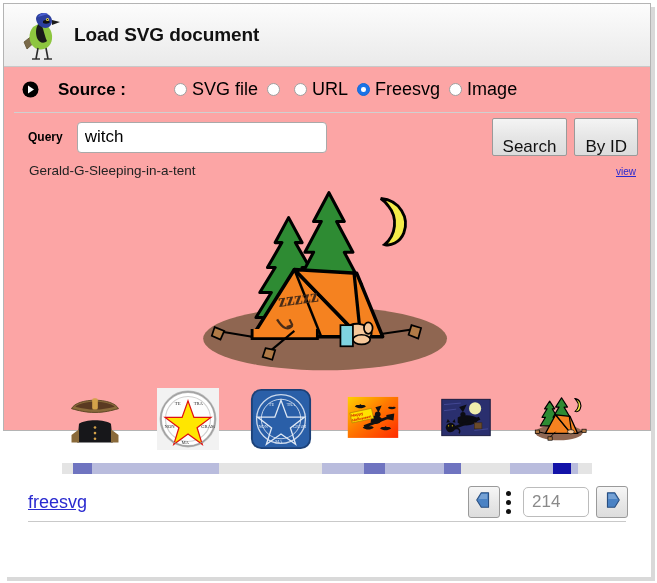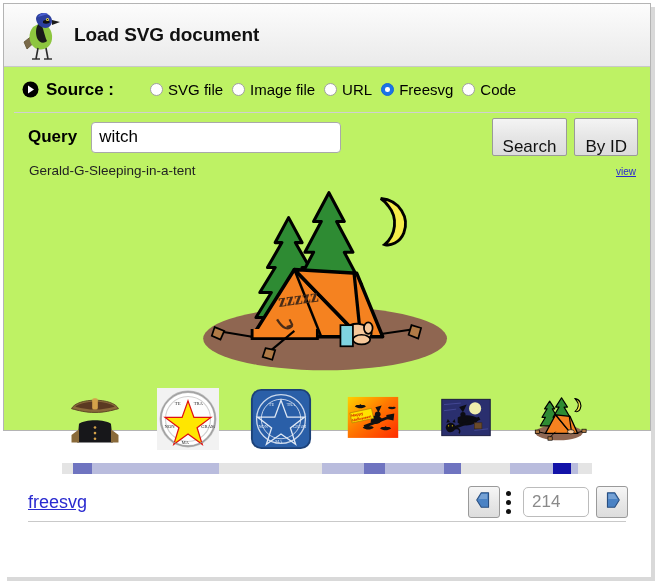--- a/index.html
+++ b/index.html
@@ -18,21 +18,21 @@
   }
   
   .window {
     position: absolute;
     left: 3px;
     top: 3px;
     width: 648px;
     height: 428px;
     box-sizing: border-box;
     border: 1px solid #b4b4b4;
-    background: #bef264;
+    background: #fca5a5;
   }
   .shadow-r {
     position: absolute;
     left: 651px; top: 7px;
     width: 4px; height: 572px;
     background: #d9d9d9;
   }
   .shadow-b {
     position: absolute;
     left: 7px; top: 577px;
@@ -61,20 +61,21 @@
     letter-spacing: -0.1px;
   }
   
   .source-row {
     position: relative;
     height: 45px;
     display: flex;
     align-items: center;
     padding-left: 18px;
     box-sizing: border-box;
+    gap: 12px;
   }
   .bullet-icon {
     width: 17px; height: 17px;
     flex: 0 0 auto;
     margin-right: 7px;
   }
   .source-label {
     font-size: 17px;
     font-weight: bold;
     color: #000;
@@ -108,39 +109,39 @@
   }
   .radio-item.checked .radio-dot::after {
     content: "";
     position: absolute;
     left: 3.2px; top: 3.2px;
     width: 4.6px; height: 4.6px;
     border-radius: 50%;
     background: #ffffff;
   }
   .radio-label {
-    font-size: 15px;
+    font-size: 18px;
     color: #000;
     white-space: nowrap;
   }
   .hrule {
     height: 1px;
     background: #d0d0d0;
     margin: 0 10px;
   }
   
   .query-row {
     display: flex;
     align-items: center;
     height: 48px;
     padding: 0 12px 0 24px;
     box-sizing: border-box;
   }
   .query-label {
-    font-size: 17px;
+    font-size: 12px;
     font-weight: bold;
     color: #000;
     margin-right: 14px;
   }
   .query-input {
     width: 250px;
     height: 31px;
     box-sizing: border-box;
     border: 1px solid #a9a9a9;
     border-radius: 4px;
@@ -344,33 +345,32 @@
       </span>
       <span class="source-label">Source :</span>
 
       <div class="radio-group">
         <label class="radio-item">
           <span class="radio-dot"></span>
           <span class="radio-label">SVG file</span>
         </label>
         <label class="radio-item">
           <span class="radio-dot"></span>
-          <span class="radio-label">Image file</span>
         </label>
         <label class="radio-item">
           <span class="radio-dot"></span>
           <span class="radio-label">URL</span>
         </label>
         <label class="radio-item checked">
           <span class="radio-dot"></span>
           <span class="radio-label">Freesvg</span>
         </label>
         <label class="radio-item">
           <span class="radio-dot"></span>
-          <span class="radio-label">Code</span>
+          <span class="radio-label">Image</span>
         </label>
       </div>
     </div>
 
     <div class="hrule"></div>
 
     <div class="query-row">
       <span class="query-label">Query</span>
       <input class="query-input" type="text" value="witch" style="">
       <span class="query-spacer"></span>

